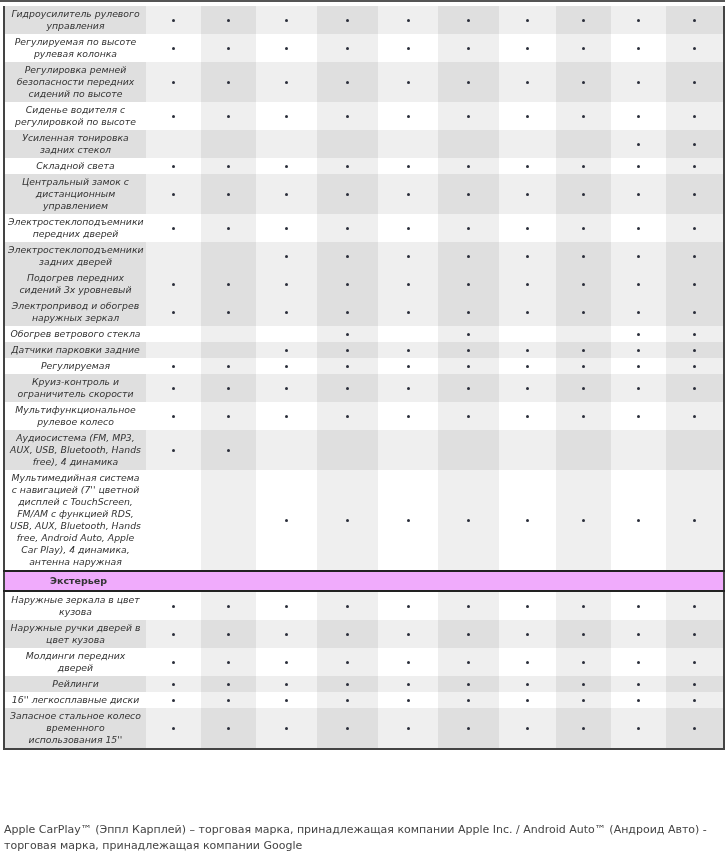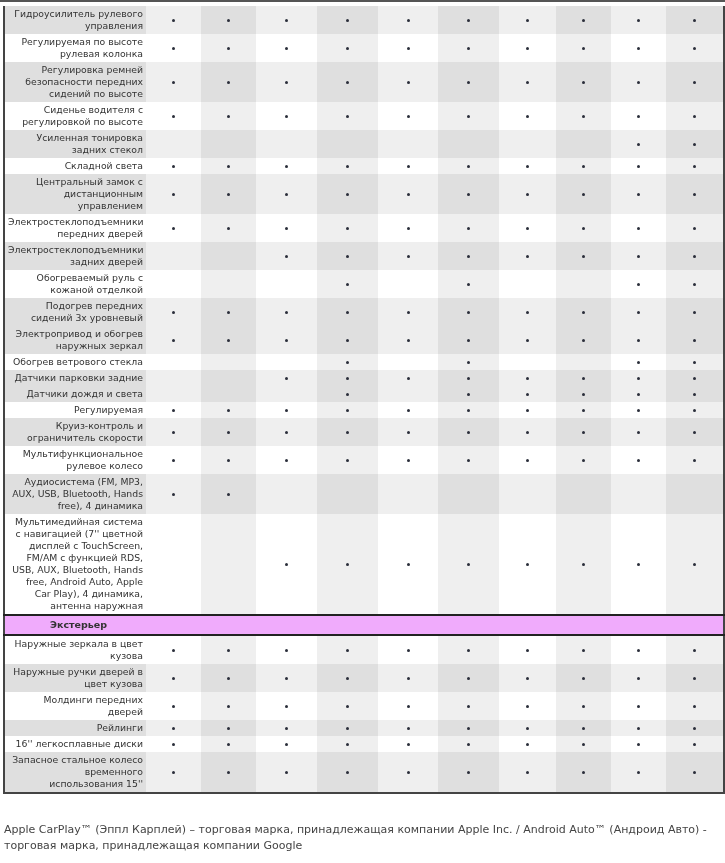--- a/index.html
+++ b/index.html
@@ -5,21 +5,21 @@
   html, body { margin: 0; padding: 0; background: #ffffff; }
   body { width: 725px; height: 863px; overflow: hidden; font-family: "DejaVu Sans", sans-serif; color: #333; position: relative; }
   .top-rule { position: absolute; left: 0; top: 0; width: 725px; height: 2px; background: #555; }
   table.spec {
     position: absolute; left: 3px; top: 6px; width: 720px;
     border-collapse: collapse; table-layout: fixed;
     border-left: 2px solid #444; border-right: 2px solid #444; border-bottom: 2px solid #444;
     font-size: 9.3px; line-height: 12px;
   }
   table.spec td { padding: 2px 3px; vertical-align: middle; }
-  td.label { text-align: right; color: #333; }
+  td.label { text-align: center; color: #333; font-style: italic; }
   td.cell { text-align: center; font-size: 10px; color: #223; }
   
   tr.stripe-a td { background: #efefef; }
   tr.stripe-b td { background: #ffffff; }
   tr.stripe-a td.label { background: #dfdfdf; }
   tr.stripe-a td.hl { background: #dfdfdf; }
   tr.stripe-b td.hl { background: #efefef; }
   tr.section td {
     background: #f0abfc; font-weight: bold; border-top: 2px solid #222; border-bottom: 2px solid #222;
     padding: 3px 3px 3px 45px; font-size: 9.5px;
@@ -157,33 +157,20 @@
         <td class="cell hl"></td>
         <td class="cell"><span class="dot"></span></td>
         <td class="cell hl"><span class="dot"></span></td>
         <td class="cell"><span class="dot"></span></td>
         <td class="cell hl"><span class="dot"></span></td>
         <td class="cell"><span class="dot"></span></td>
         <td class="cell hl"><span class="dot"></span></td>
         <td class="cell"><span class="dot"></span></td>
         <td class="cell hl"><span class="dot"></span></td>
       </tr>
-      <tr class="stripe-b">
-        <td class="label">Обогреваемый руль с кожаной отделкой</td>
-        <td class="cell"></td>
-        <td class="cell hl"></td>
-        <td class="cell"></td>
-        <td class="cell hl"><span class="dot"></span></td>
-        <td class="cell"></td>
-        <td class="cell hl"><span class="dot"></span></td>
-        <td class="cell"></td>
-        <td class="cell hl"></td>
-        <td class="cell"><span class="dot"></span></td>
-        <td class="cell hl"><span class="dot"></span></td>
-      </tr>
       <tr class="stripe-a">
         <td class="label">Подогрев передних сидений 3х уровневый</td>
         <td class="cell"><span class="dot"></span></td>
         <td class="cell hl"><span class="dot"></span></td>
         <td class="cell"><span class="dot"></span></td>
         <td class="cell hl"><span class="dot"></span></td>
         <td class="cell"><span class="dot"></span></td>
         <td class="cell hl"><span class="dot"></span></td>
         <td class="cell"><span class="dot"></span></td>
         <td class="cell hl"><span class="dot"></span></td>
@@ -216,33 +203,20 @@
         <td class="cell"><span class="dot"></span></td>
         <td class="cell hl"><span class="dot"></span></td>
       </tr>
       <tr class="stripe-a">
         <td class="label">Датчики парковки задние</td>
         <td class="cell"></td>
         <td class="cell hl"></td>
         <td class="cell"><span class="dot"></span></td>
         <td class="cell hl"><span class="dot"></span></td>
         <td class="cell"><span class="dot"></span></td>
-        <td class="cell hl"><span class="dot"></span></td>
-        <td class="cell"><span class="dot"></span></td>
-        <td class="cell hl"><span class="dot"></span></td>
-        <td class="cell"><span class="dot"></span></td>
-        <td class="cell hl"><span class="dot"></span></td>
-      </tr>
-      <tr class="stripe-a">
-        <td class="label">Датчики дождя и света</td>
-        <td class="cell"></td>
-        <td class="cell hl"></td>
-        <td class="cell"></td>
-        <td class="cell hl"><span class="dot"></span></td>
-        <td class="cell"></td>
         <td class="cell hl"><span class="dot"></span></td>
         <td class="cell"><span class="dot"></span></td>
         <td class="cell hl"><span class="dot"></span></td>
         <td class="cell"><span class="dot"></span></td>
         <td class="cell hl"><span class="dot"></span></td>
       </tr>
       <tr class="stripe-b">
         <td class="label">Регулируемая</td>
         <td class="cell"><span class="dot"></span></td>
         <td class="cell hl"><span class="dot"></span></td>

